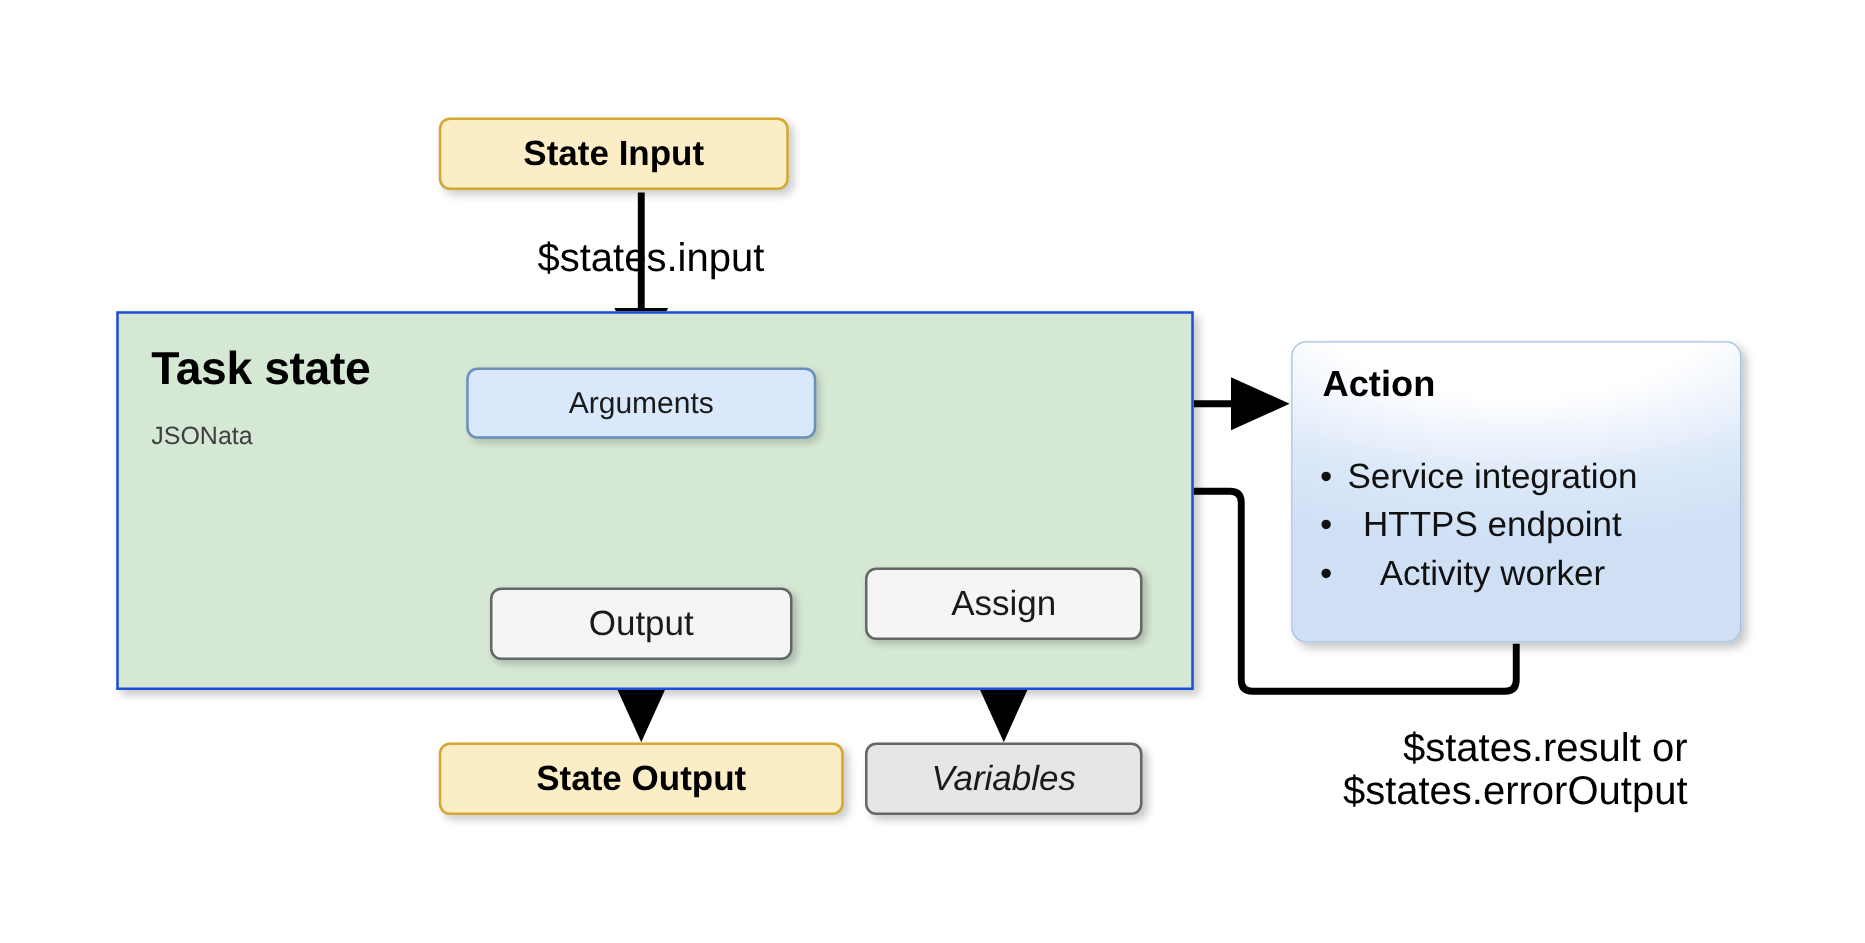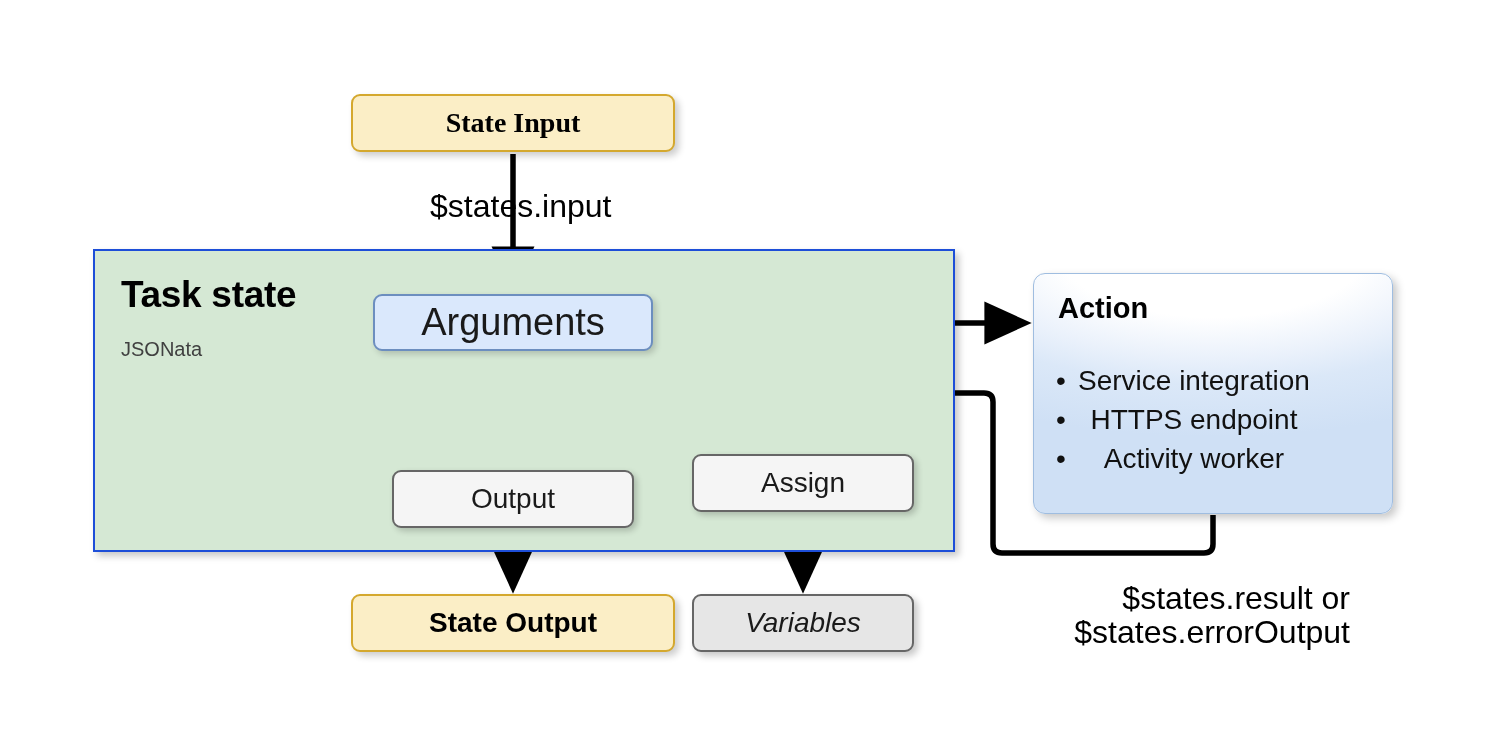--- a/index.html
+++ b/index.html
@@ -60,34 +60,34 @@
   
   .yellow-box {
     background: #fbeec6;
     border: 2px solid #d4a82e;
     border-radius: 9px;
     box-shadow: 4px 4px 7px rgba(0,0,0,0.20);
     font-size: 28px;
     font-weight: bold;
     color: #000000;
   }
-  #state-input-box { left: 351px; top: 94px; width: 324px; height: 58px; font-family: Liberation Serif, serif; }
+  #state-input-box { left: 351px; top: 94px; width: 280px; height: 58px; }
   #state-output-box { left: 351px; top: 594px; width: 324px; height: 58px; }
 
   
   #arguments-box {
     left: 373px;
     top: 294px;
     width: 280px;
     height: 57px;
     background: #dae8fc;
     border: 2px solid #6c8ebf;
     border-radius: 9px;
     box-shadow: 3px 3px 6px rgba(0,0,0,0.18);
-    font-size: 38px;
+    font-size: 24px;
     color: #1a1a1a;
   }
 
   
   .light-box {
     background: #f5f5f5;
     border: 2px solid #666666;
     border-radius: 9px;
     box-shadow: 3px 3px 6px rgba(0,0,0,0.20);
     font-size: 28px;

